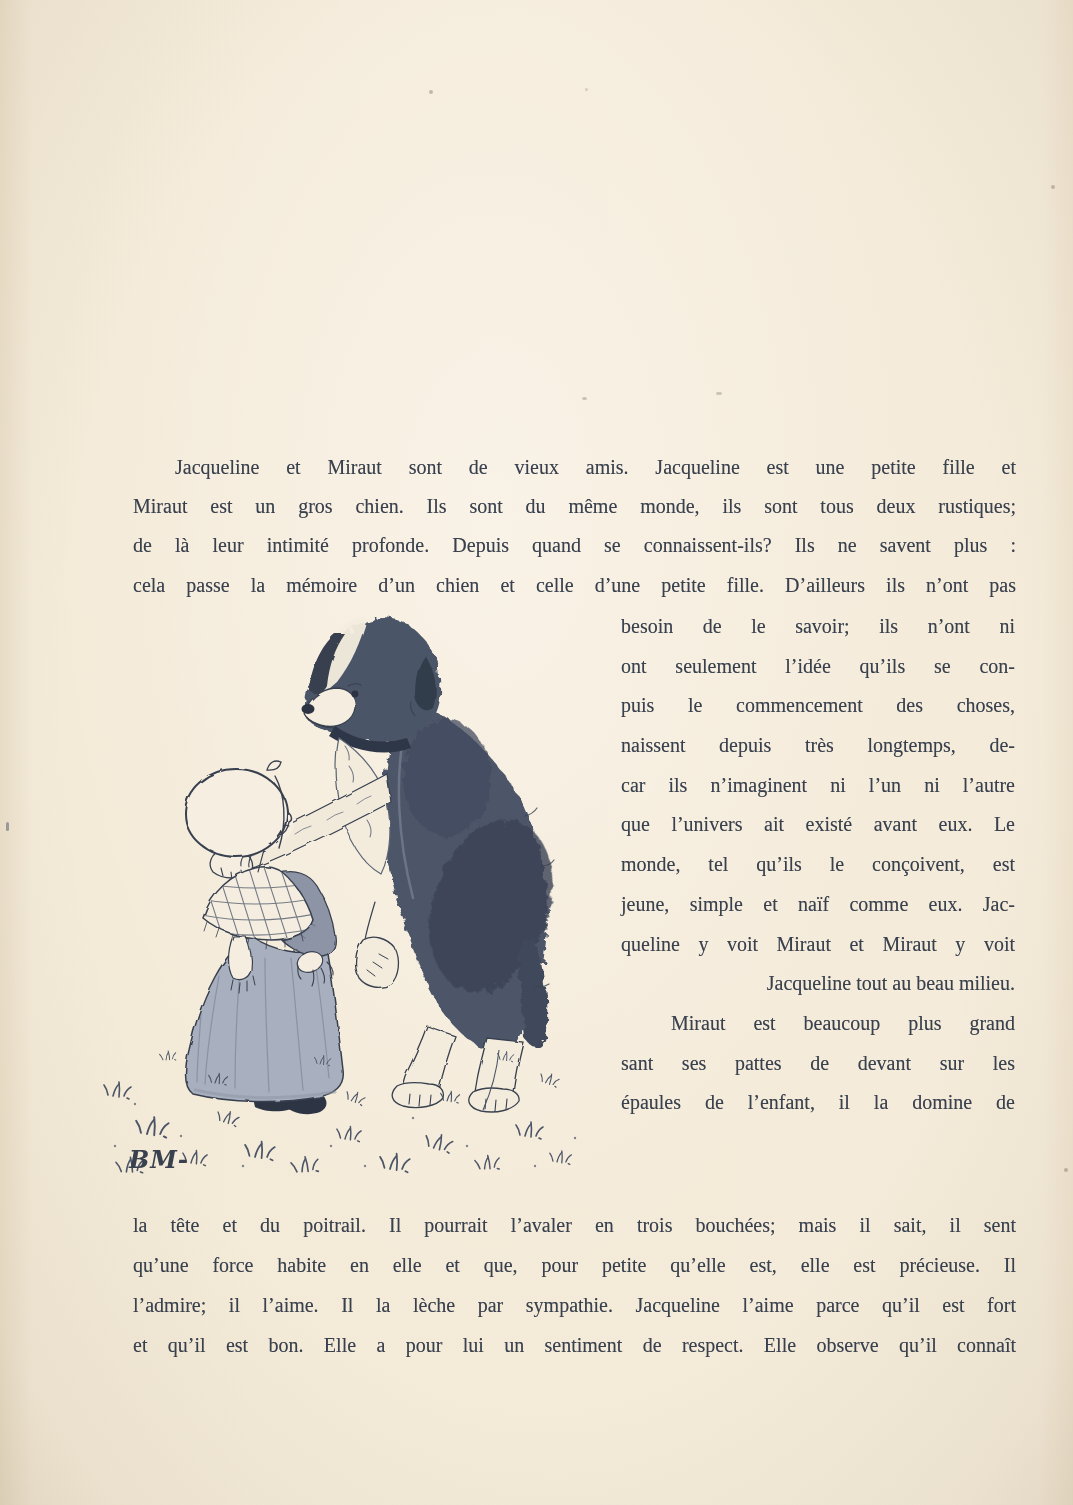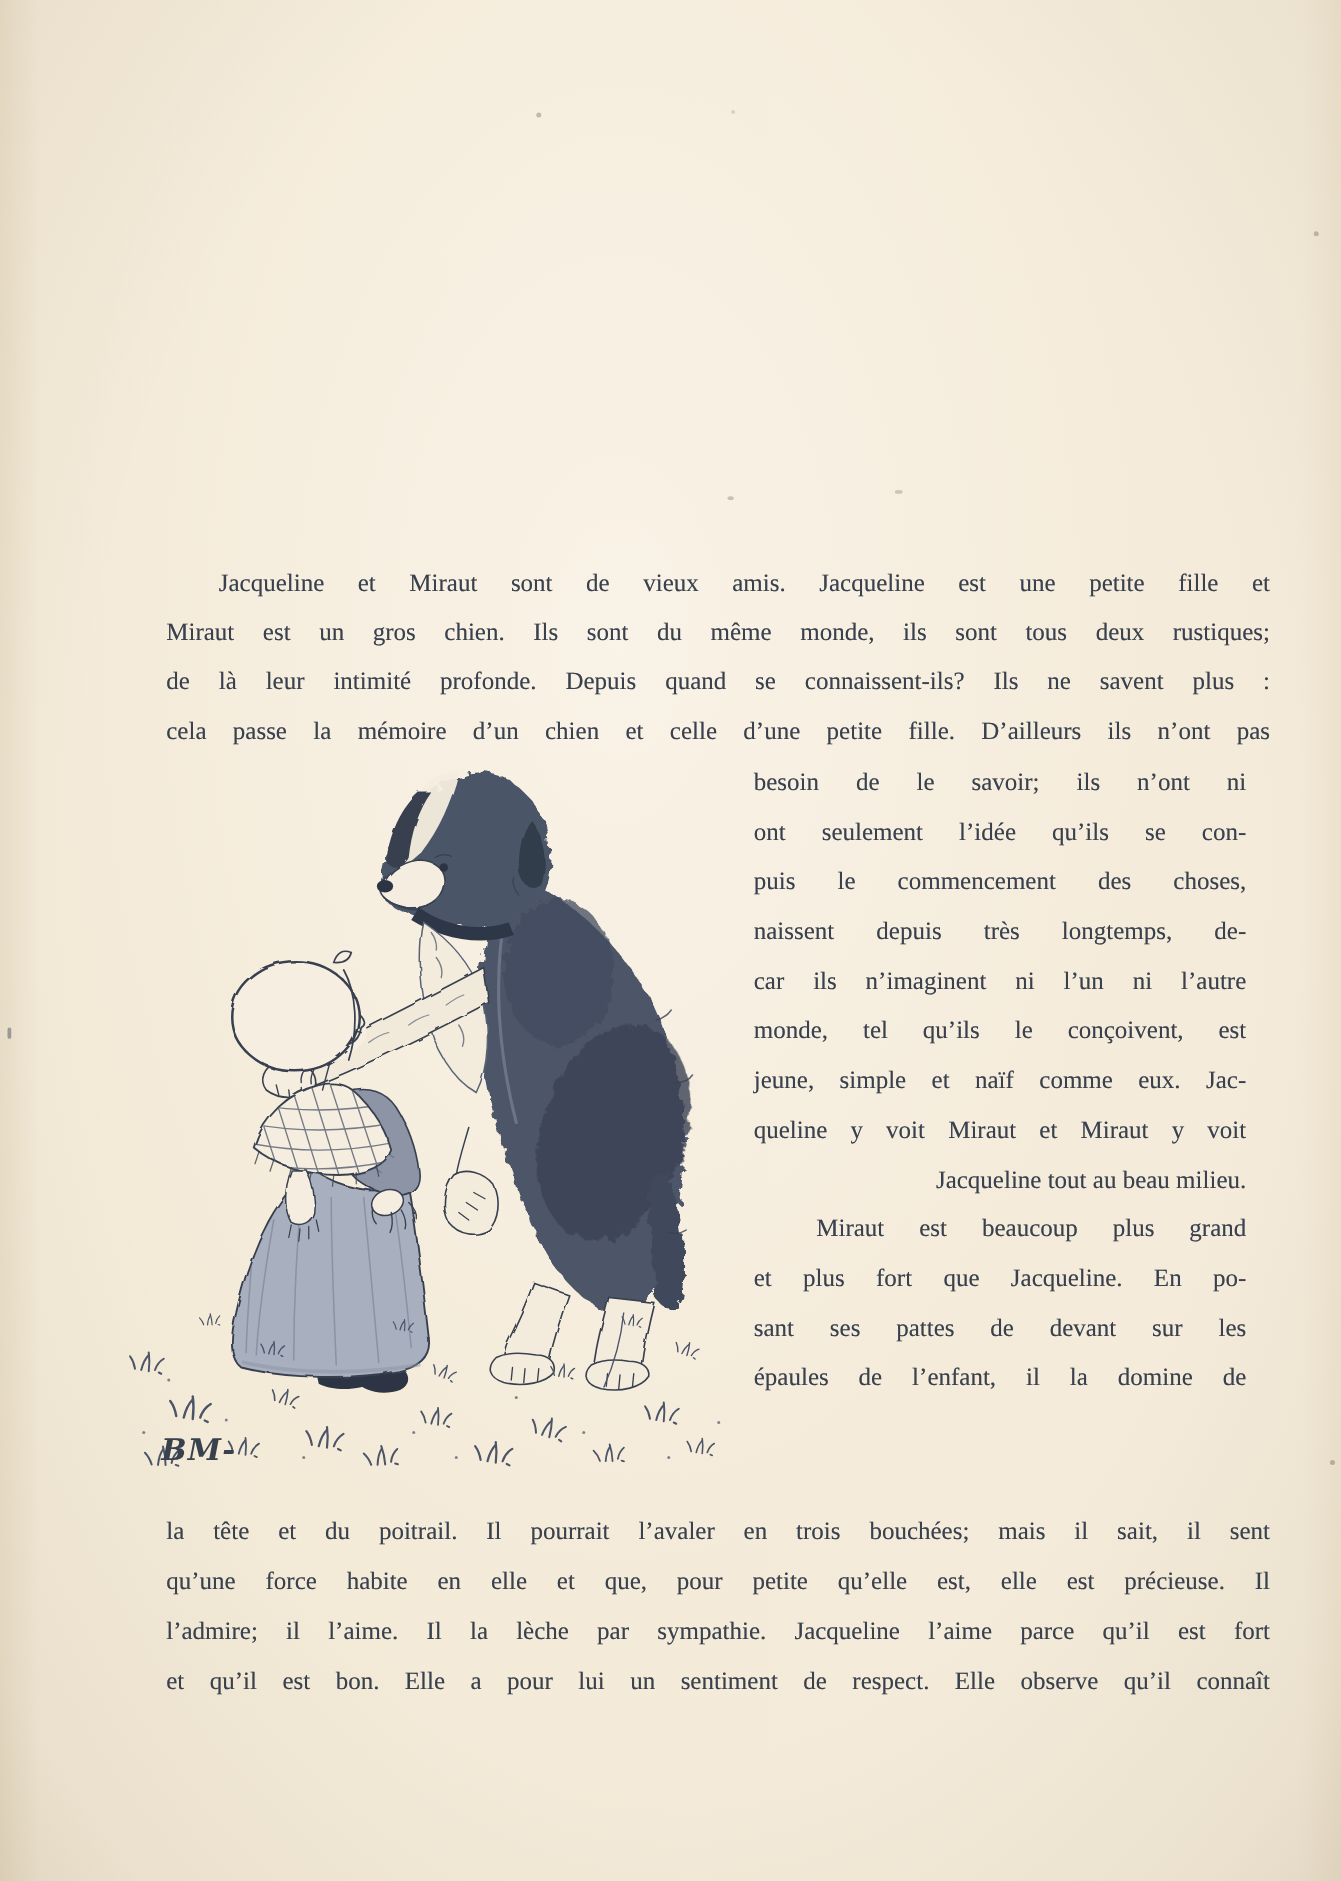--- a/index.html
+++ b/index.html
@@ -16,21 +16,21 @@
   .vignette{position:absolute;inset:0;pointer-events:none;
     background:radial-gradient(ellipse at 50% 45%, rgba(0,0,0,0) 62%, rgba(120,95,55,.07) 90%, rgba(110,85,45,.13) 100%);}
   .title{
     position:absolute;left:133px;top:272px;width:882px;text-align:center;
     font-size:38px;letter-spacing:5px;word-spacing:18px;color:#27303f;
     text-shadow:0 0 .6px rgba(39,48,63,.55);white-space:nowrap;
   }
   .textblock{position:absolute;font-size:20px;}
   .p1{left:133px;top:448px;width:883px;}
   .p1 .line{line-height:39.2px;height:39.2px;}
-  .rc{left:603px;top:607px;width:394px;}
+  .rc{left:621px;top:607px;width:394px;}
   .rc .line{line-height:39.7px;height:39.7px;}
   .p3{left:133px;top:1205px;width:883px;}
   .p3 .line{line-height:40px;height:40px;}
   .line{white-space:nowrap;text-shadow:0 0 .5px rgba(57,65,78,.4);}
   .jline{text-align:justify;text-align-last:justify;-moz-text-align-last:justify;white-space:normal;}
   .lline{text-align:right;}
   .indent1{padding-left:42px;}
   .indent2{padding-left:50px;}
   .illus{position:absolute;left:95px;top:606px;width:505px;height:588px;}
   .illus svg{width:100%;height:100%;display:block;}
@@ -208,26 +208,26 @@
       <text x="34" y="562" font-family="'DejaVu Serif','Liberation Serif',serif" font-style="italic" font-weight="bold" font-size="24" fill="#39414e" letter-spacing="1">BM-</text>
     </svg>
   </div>
 
   <div class="textblock rc">
     <div class="line jline">besoin de le savoir; ils n’ont ni</div>
     <div class="line jline">ont seulement l’idée qu’ils se con-</div>
     <div class="line jline">puis le commencement des choses,</div>
     <div class="line jline">naissent depuis très longtemps, de-</div>
     <div class="line jline">car ils n’imaginent ni l’un ni l’autre</div>
+    <div class="line jline">que l’univers ait existé avant eux. Le</div>
     <div class="line jline">monde, tel qu’ils le conçoivent, est</div>
     <div class="line jline">jeune, simple et naïf comme eux. Jac-</div>
     <div class="line jline">queline y voit Miraut et Miraut y voit</div>
     <div class="line lline">Jacqueline tout au beau milieu.</div>
     <div class="line jline indent2">Miraut est beaucoup plus grand</div>
-    <div class="line jline">et plus fort que Jacqueline. En po-</div>
     <div class="line jline">sant ses pattes de devant sur les</div>
     <div class="line jline">épaules de l’enfant, il la domine de</div>
   </div>
 
   <div class="textblock p3">
     <div class="line jline">la tête et du poitrail. Il pourrait l’avaler en trois bouchées; mais il sait, il sent</div>
     <div class="line jline">qu’une force habite en elle et que, pour petite qu’elle est, elle est précieuse. Il</div>
     <div class="line jline">l’admire; il l’aime. Il la lèche par sympathie. Jacqueline l’aime parce qu’il est fort</div>
     <div class="line jline">et qu’il est bon. Elle a pour lui un sentiment de respect. Elle observe qu’il connaît</div>
   </div>

